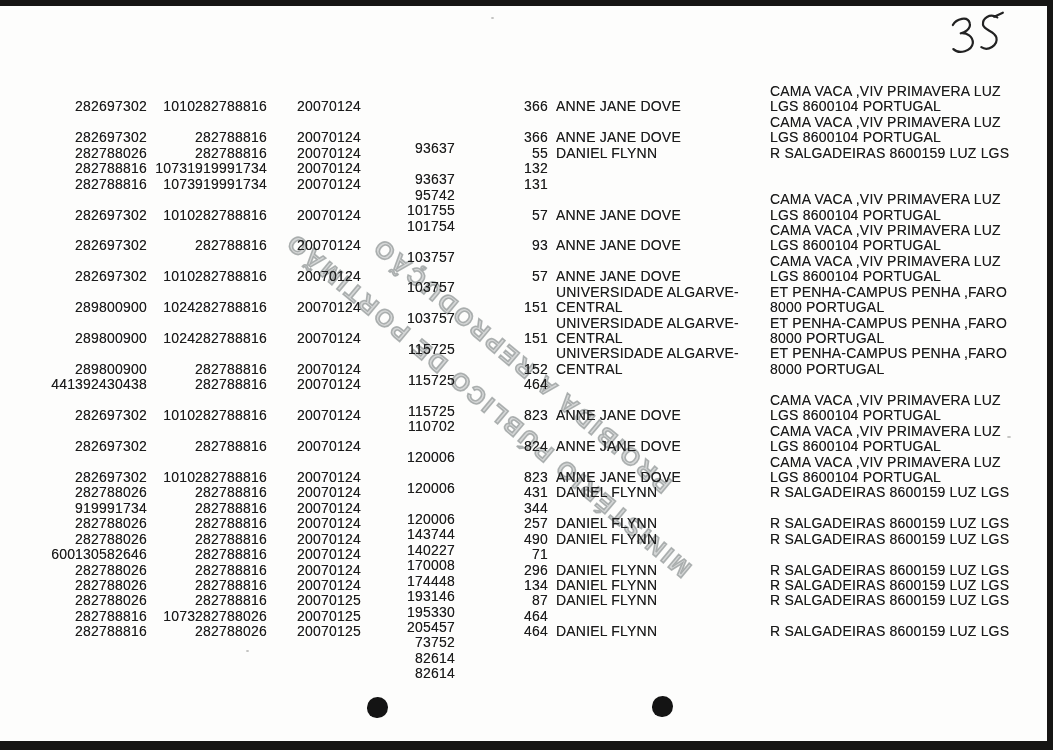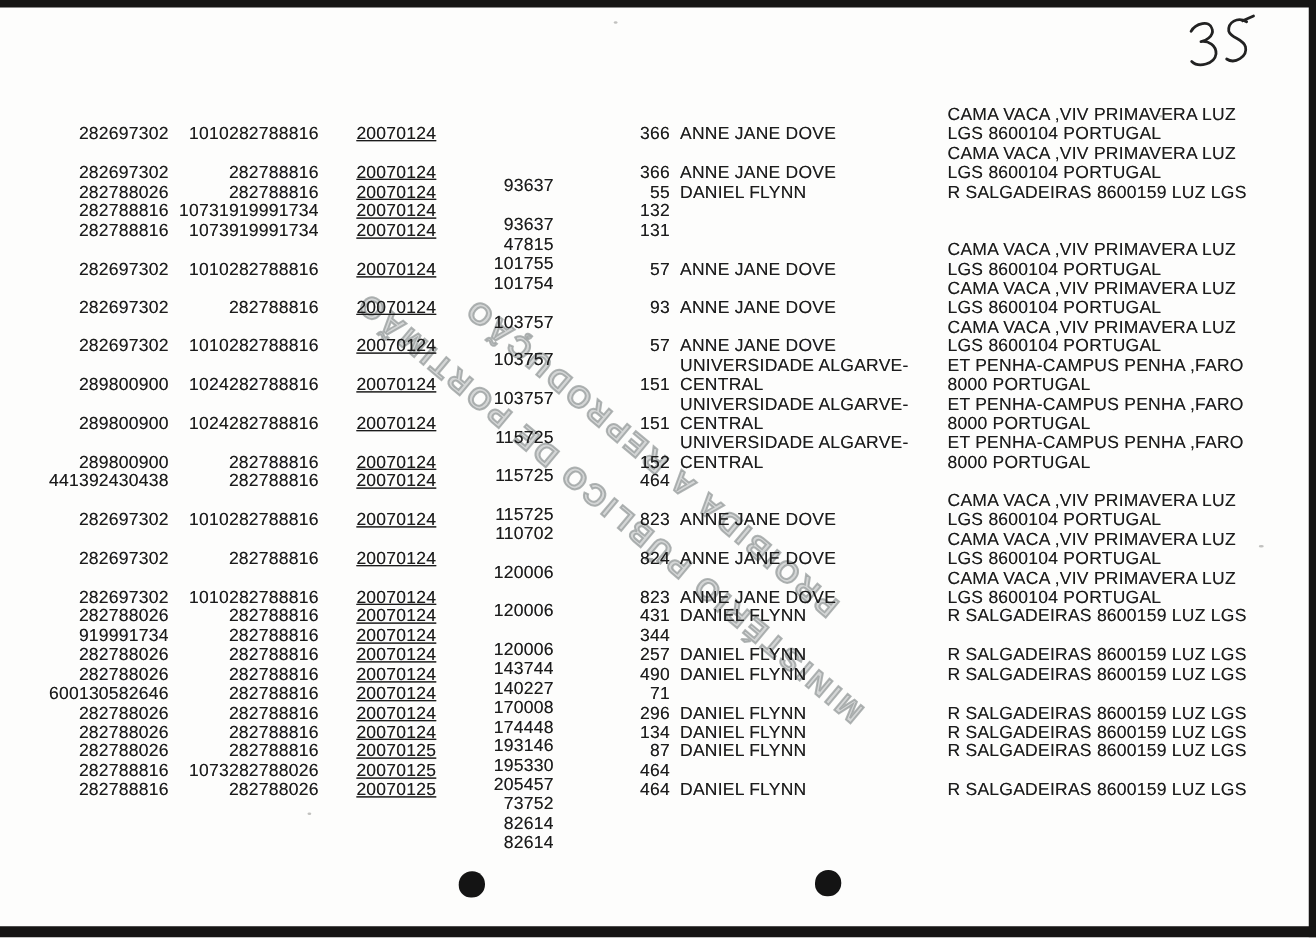--- a/index.html
+++ b/index.html
@@ -36,37 +36,37 @@
     white-space: nowrap;
     color: rgba(178,182,182,0.55);
     -webkit-text-stroke: 1.6px rgba(150,155,155,0.75);
     z-index: 1;
     user-select: none;
   }
 
   
   .records {
     position: absolute;
-    left: 4px; top: 84px; width: 1021px;
+    left: 16px; top: 84px; width: 1021px;
     z-index: 2;
   }
   .line {
     display: grid;
     grid-template-columns: 131px 120px 102px 90px 89px 8px 208px auto;
     height: 15.45px;
     line-height: 15.45px;
     font-size: 14px;
     letter-spacing: 0.2px;
     color: #1b1b1b;
     text-shadow: 0 0 0.5px rgba(20,20,20,0.55);
     white-space: nowrap;
   }
   .cell { overflow: visible; }
   .r    { text-align: right; }
-  .pad  { padding-right: 8px; text-decoration: underline; }
+  .pad  { padding-right: 8px; }
   .pad2 { padding-right: 4px; margin-top: 42px; }
   .ad   { padding-left: 6px; }
 
   
   .handwritten {
     position: absolute; left: 938px; top: 10px;
     width: 70px; height: 50px;
     transform: rotate(-6deg);
     z-index: 5;
   }
@@ -146,21 +146,21 @@
     <span class="cell r">366</span>
     <span class="cell"></span>
     <span class="cell">ANNE JANE DOVE</span>
     <span class="cell ad">LGS 8600104 PORTUGAL</span>
   </div>
 
   <div class="line">
     <span class="cell r">282788026</span>
     <span class="cell r">282788816</span>
     <span class="cell r pad">20070124</span>
-    <span class="cell r pad2">47815</span>
+    <span class="cell r pad2">95742</span>
     <span class="cell r">55</span>
     <span class="cell"></span>
     <span class="cell">DANIEL FLYNN</span>
     <span class="cell ad">R SALGADEIRAS 8600159 LUZ LGS</span>
   </div>
 
   <div class="line">
     <span class="cell r">282788816</span>
     <span class="cell r">10731919991734</span>
     <span class="cell r pad">20070124</span>

